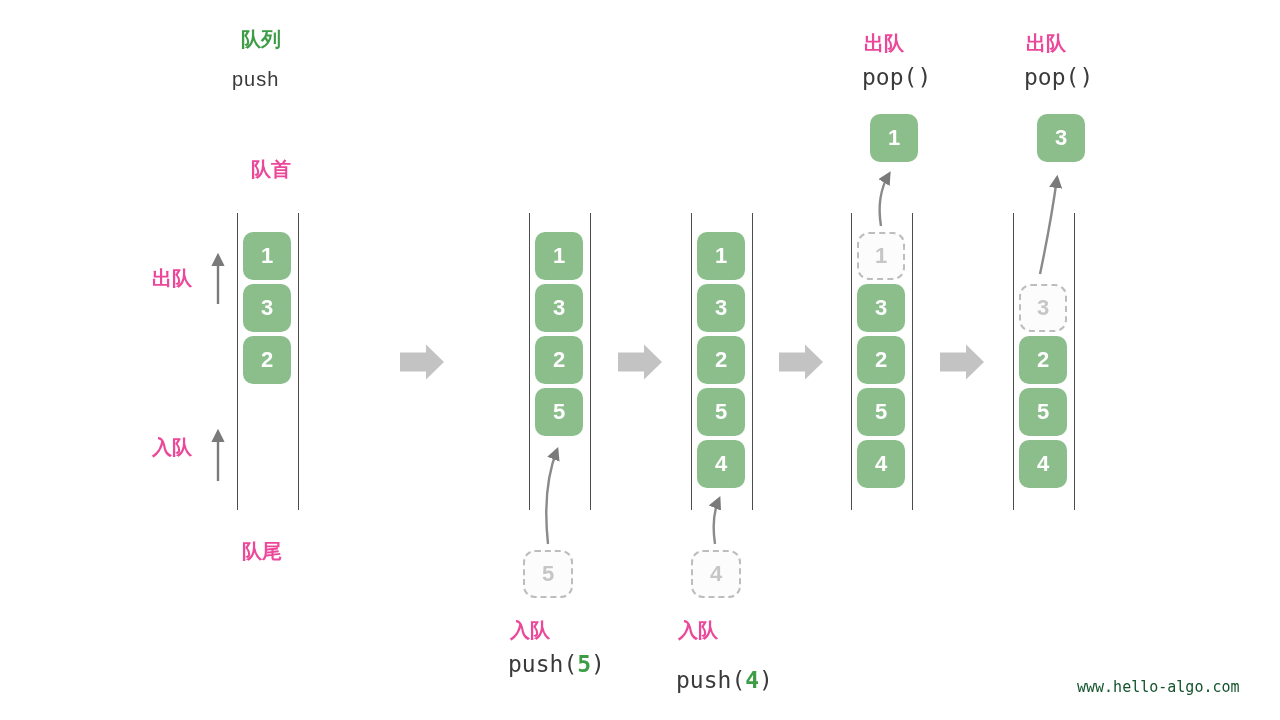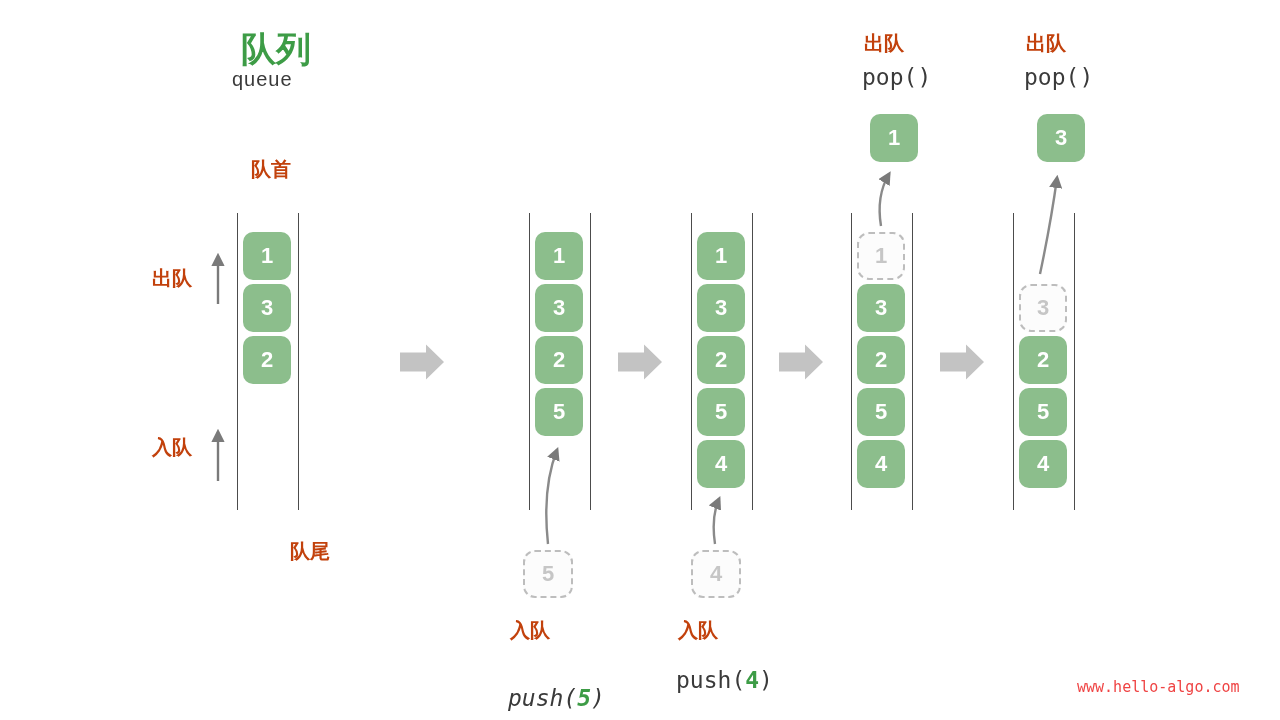--- a/index.html
+++ b/index.html
@@ -3,23 +3,23 @@
 <meta charset="utf-8">
 <style>
   html,body { margin:0; padding:0; background:#ffffff; }
   #canvas {
     position:relative; width:1280px; height:720px; background:#ffffff;
     overflow:hidden; font-family:"Liberation Sans", sans-serif;
   }
   .abs { position:absolute; }
   .cjk {
     font-family:Liberation Mono, monospace;
-    font-weight:700; font-size:20px; color:#c2410c; white-space:nowrap;
+    font-weight:700; font-size:20px; color:#ec4899; white-space:nowrap;
   }
-  .title-cn { font-size:35px; font-weight:700; color:#3d9c46; }
+  .title-cn { font-size:20px; font-weight:700; color:#3d9c46; }
   .title-en { font-size:20px; color:#3a3a3a; letter-spacing:1px; }
   .code {
     font-family:"DejaVu Sans Mono", monospace;
     font-size:23px; color:#3a3a3a; white-space:nowrap;
   }
   .code .green-arg { color:#3d9c46; font-weight:700; }
   .col {
     position:absolute; top:213px; height:297px; width:62px;
     box-sizing:border-box;
     border-left:1.5px solid #4c4c4c; border-right:1.5px solid #4c4c4c;
@@ -34,52 +34,52 @@
   .cell.filled { background:#8cbe8c; color:#ffffff; }
   .cell.popped {
     background:#fcfcfc; border:2.5px dashed #bdbdbd;
     color:#c6c6c6; border-radius:12px;
   }
   .slot { left:5px; }
   .s0 { top:19px; } .s1 { top:71px; } .s2 { top:123px; }
   .s3 { top:175px; } .s4 { top:227px; }
   .watermark {
     font-family:"DejaVu Sans Mono", monospace;
-    font-size:15px; color:#ef4444; white-space:nowrap;
+    font-size:15px; color:#14532d; white-space:nowrap;
   }
   svg.overlay { position:absolute; left:0; top:0; pointer-events:none; }
 </style>
 </head>
 <body>
 
 <div id="canvas">
 
   <div class="abs title-cn" style="left:241px; top:26px;">队列</div>
-  <div class="abs title-en" style="left:232px; top:68px;">queue</div>
+  <div class="abs title-en" style="left:232px; top:68px;">push</div>
 
   <div class="abs cjk" style="left:242px; top:156px;margin-left:9px;">队首</div>
   <div class="abs cjk" style="left:152px; top:265px;">出队</div>
   <div class="abs cjk" style="left:152px; top:434px;">入队</div>
-  <div class="abs cjk" style="left:242px; top:538px;margin-left:48px;">队尾</div>
+  <div class="abs cjk" style="left:242px; top:538px;">队尾</div>
 
   <div class="col" style="left:237px;">
     <div class="cell filled slot s0">1</div>
     <div class="cell filled slot s1">3</div>
     <div class="cell filled slot s2">2</div>
   </div>
 
   <div class="col" style="left:529px;">
     <div class="cell filled slot s0">1</div>
     <div class="cell filled slot s1">3</div>
     <div class="cell filled slot s2">2</div>
     <div class="cell filled slot s3">5</div>
   </div>
   <div class="abs cell popped" style="left:523px; top:550px; width:50px;">5</div>
   <div class="abs cjk" style="left:510px; top:617px;">入队</div>
-  <div class="abs code" style="left:508px; top:685px;font-style:italic;"><span>push(</span><span class="green-arg">5</span><span>)</span></div>
+  <div class="abs code" style="left:508px; top:651px;"><span>push(</span><span class="green-arg">5</span><span>)</span></div>
 
   <div class="col" style="left:691px;">
     <div class="cell filled slot s0">1</div>
     <div class="cell filled slot s1">3</div>
     <div class="cell filled slot s2">2</div>
     <div class="cell filled slot s3">5</div>
     <div class="cell filled slot s4">4</div>
   </div>
   <div class="abs cell popped" style="left:691px; top:550px; width:50px;">4</div>
   <div class="abs cjk" style="left:678px; top:617px;">入队</div>

